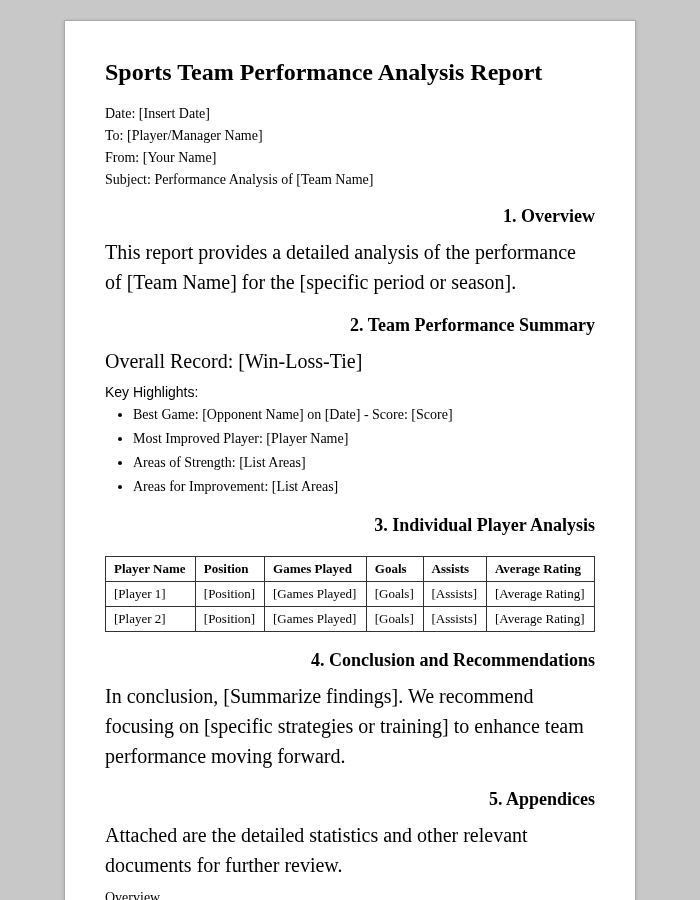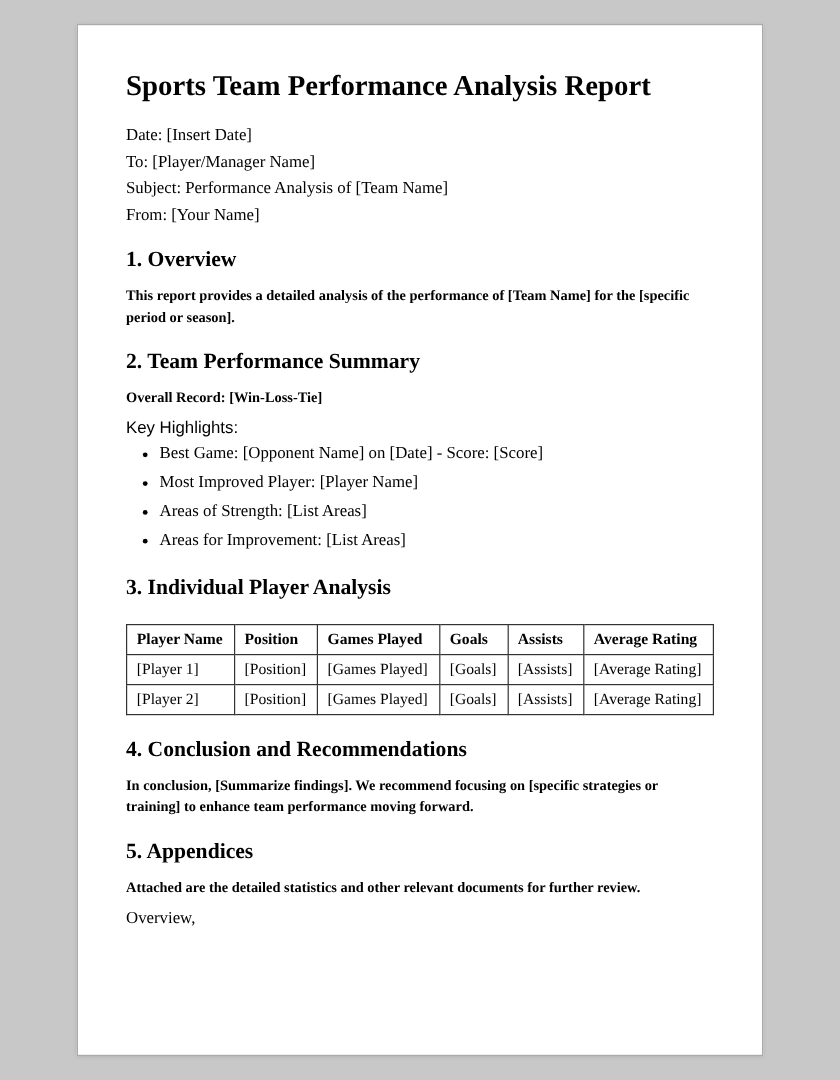--- a/index.html
+++ b/index.html
@@ -40,28 +40,28 @@
       margin-bottom: 6px;
       font-family: 'Times New Roman', Times, serif;
     }
 
     .section-heading {
       font-size: 18px;
       font-weight: bold;
       margin-top: 18px;
       margin-bottom: 10px;
       font-family: 'Times New Roman', Times, serif;
+      text-align: right;
     }
 
     .body-text {
-      font-size: 12px;
+      font-size: 20px;
       line-height: 1.5;
       margin-bottom: 8px;
       font-family: 'Times New Roman', Times, serif;
-      font-weight: bold;
     }
 
     .highlights-label {
       font-size: 14px;
       margin-bottom: 4px;
       font-family: Liberation Sans, sans-serif;
     }
 
     .highlights-list {
       list-style: disc;
@@ -104,22 +104,22 @@
   </style>
 </head>
 <body>
 
 <div class="page">
 
   <div class="report-title">Sports Team Performance Analysis Report</div>
 
   <div class="meta-line">Date: [Insert Date]</div>
   <div class="meta-line">To: [Player/Manager Name]</div>
+  <div class="meta-line">From: [Your Name]</div>
   <div class="meta-line">Subject: Performance Analysis of [Team Name]</div>
-  <div class="meta-line">From: [Your Name]</div>
 
   <div class="section-heading">1. Overview</div>
   <div class="body-text">This report provides a detailed analysis of the performance of [Team Name] for the [specific period or season].</div>
 
   <div class="section-heading">2. Team Performance Summary</div>
   <div class="body-text">Overall Record: [Win-Loss-Tie]</div>
   <div class="highlights-label">Key Highlights:</div>
   <ul class="highlights-list">
     <li>Best Game: [Opponent Name] on [Date] - Score: [Score]</li>
     <li>Most Improved Player: [Player Name]</li>

